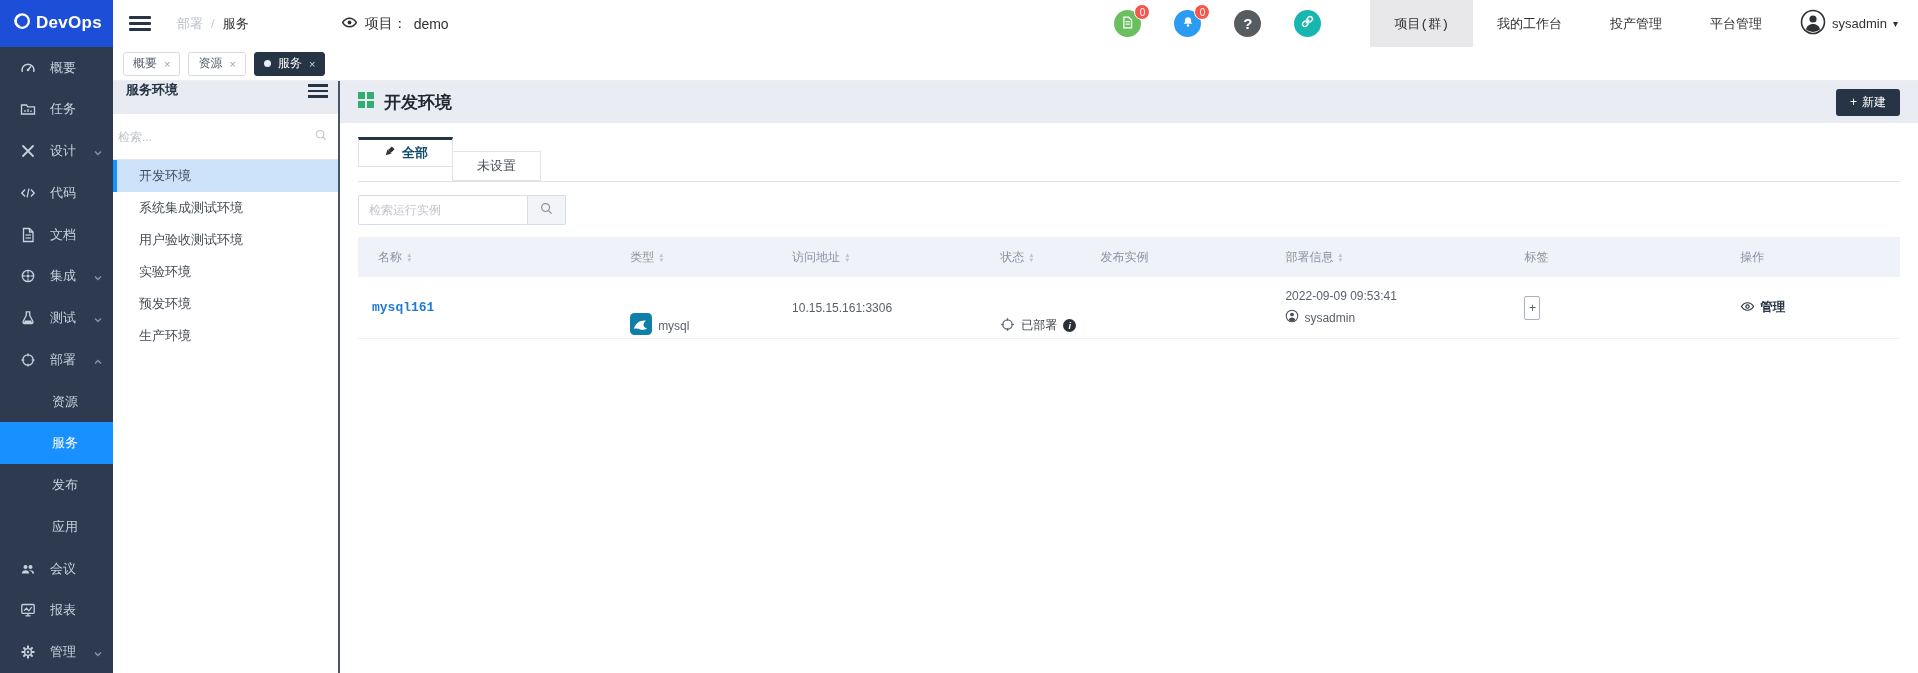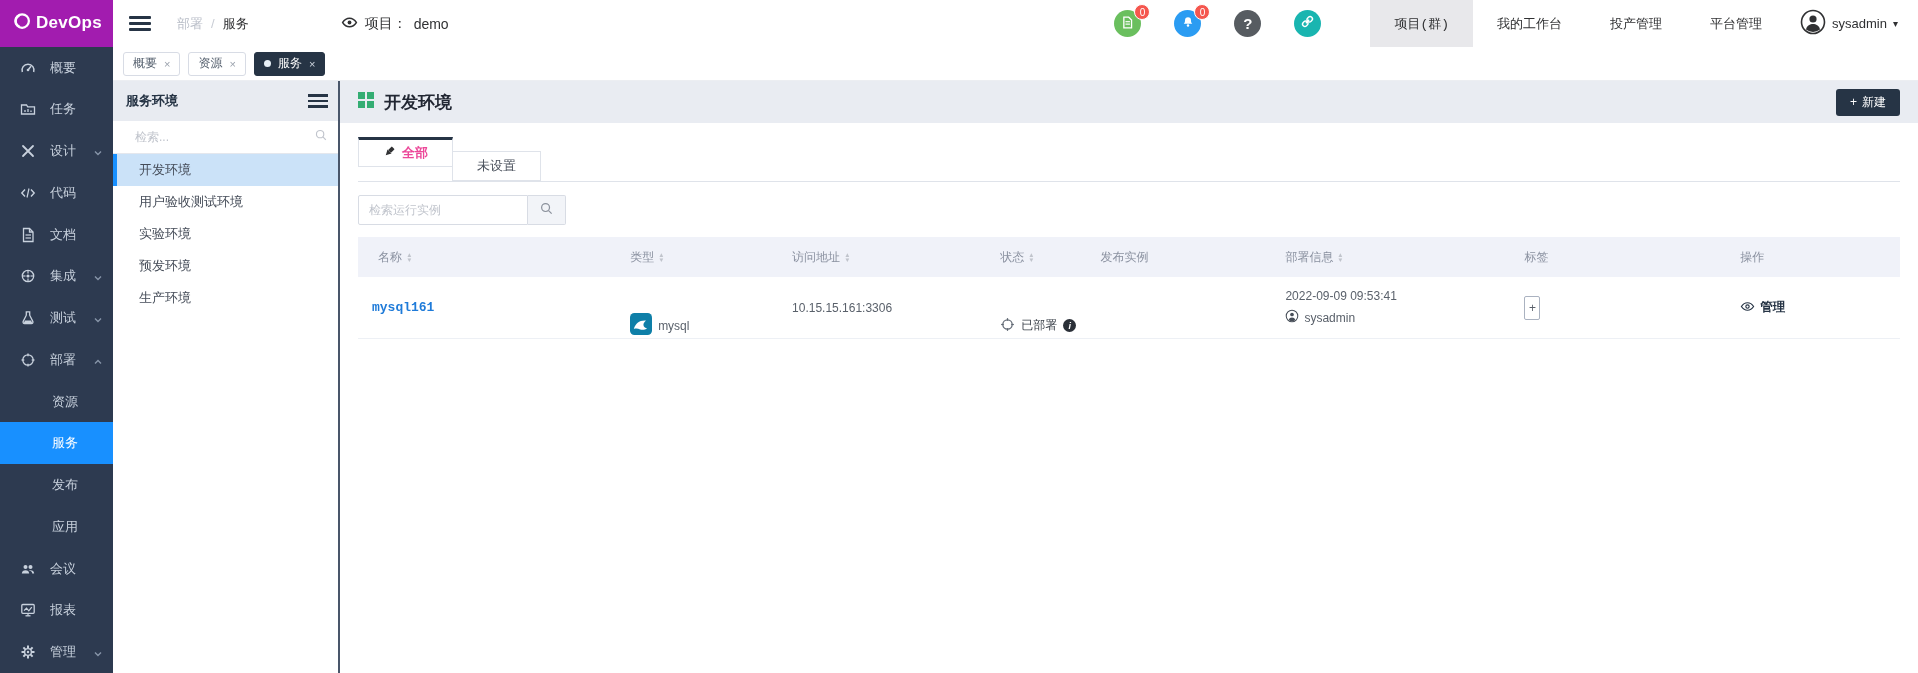--- a/index.html
+++ b/index.html
@@ -2,21 +2,21 @@
 <html><head>
 <meta charset="utf-8">
 <style>
   * { margin:0; padding:0; box-sizing:border-box; }
   html,body { width:1918px; height:673px; overflow:hidden; background:#fff;
     font-family:"Liberation Sans","DejaVu Sans",sans-serif; }
   .app { display:flex; width:1918px; height:673px; }
 
   
   .sidenav { width:113px; background:#2d3a50; flex:0 0 113px; display:flex; flex-direction:column; }
-  .logo { height:47px; background:#a21caf; color:#fff; display:flex; align-items:center; padding-left:12px; gap:6px; }
+  .logo { height:47px; background:#1d4ed8; color:#fff; display:flex; align-items:center; padding-left:12px; gap:6px; }
   .logo-text { font-size:17px; font-weight:bold; letter-spacing:.3px; }
   .nav-item { height:42px; display:flex; align-items:center; position:relative; color:#c8d1dd; font-size:13px; cursor:pointer; padding-left:20px; }
   .nav-item .icn { width:16px; height:16px; display:inline-flex; }
   .nav-item .lbl { margin-left:14px; }
   .nav-item .chev { position:absolute; right:10px; top:16px; }
   .nav-sub { height:42px; display:flex; align-items:center; color:#c8d1dd; font-size:13px; padding-left:52px; cursor:pointer; }
   .nav-sub.active { background:#1890ff; color:#fff; }
 
   
   .right-col { flex:1; display:flex; flex-direction:column; min-width:0; }
@@ -45,39 +45,39 @@
   .chip .x { color:#9aa1ac; font-size:11px; }
   .chip.active { background:#263445; border-color:#263445; color:#fff; }
   .chip.active .x { color:#cfd6e0; }
   .dot { width:7px; height:7px; border-radius:50%; background:#e8f0f7; display:inline-block; }
 
   
   .workspace { flex:1; display:flex; min-height:0; }
 
   
   .env-panel { width:227px; flex:0 0 227px; background:#fff; border-right:2px solid #49566a; display:flex; flex-direction:column; }
-  .env-head { height:40px; background:#e8ebf1; display:flex; align-items:center; justify-content:space-between; padding:0 10px 0 13px; }
+  .env-head { height:33px; background:#e8ebf1; display:flex; align-items:flex-start; justify-content:space-between; padding:0 10px 0 13px; }
   .env-title { font-size:13px; font-weight:bold; color:#263445; }
   .panel-burger { width:20px; cursor:pointer; }
   .panel-burger div { height:2.5px; background:#263445; margin:3px 0; }
-  .env-search { height:33px; border-bottom:1px solid #e4e7ed; display:flex; align-items:center; padding:0 10px 0 22px; }
+  .env-search { height:46px; border-bottom:1px solid #e4e7ed; display:flex; align-items:center; padding:0 10px 0 5px; }
   .env-search input { border:none; outline:none; flex:1; font-size:12px; color:#606266; font-family:inherit; }
   .env-search input::placeholder { color:#c0c4cc; }
   .env-item { height:32px; display:flex; align-items:center; padding-left:26px; font-size:13px; color:#454c58; cursor:pointer; }
   .env-item.active { background:#cbe2f8; border-left:4px solid #1890ff; padding-left:22px; }
 
   
   .main { flex:1; background:#fff; min-width:0; display:flex; flex-direction:column; }
   .title-band { height:42px; background:#e9ecf2; display:flex; align-items:center; padding:0 18px; flex:0 0 42px; }
   .title-band h1 { font-size:17px; color:#222733; font-weight:bold; margin-left:10px; }
   .btn-new { margin-left:auto; background:#263445; color:#fff; border:none; border-radius:3px; height:27px; padding:0 14px; font-size:12px; display:flex; align-items:center; gap:5px; cursor:pointer; font-family:inherit; }
   .tabs-row { margin:14px 18px 0; border-bottom:1px solid #dfe3ea; display:flex; }
   .mtab { height:30px; display:inline-flex; align-items:center; gap:6px; padding:0 24px; border:1px solid #dfe3ea; background:#fff; font-size:13px; color:#4a515c; cursor:pointer; }
   .mtab + .mtab { margin-left:-1px;margin-top:14px; }
-  .mtab.active { border-top:3px solid #263445; font-weight:bold; color:#ec4899; }
+  .mtab.active { border-top:3px solid #263445; font-weight:bold; color:#0c4a6e; }
   .search-row { margin:13px 18px 0; display:flex; }
   .search-row input { width:170px; height:30px; border:1px solid #d8dce4; border-radius:2px 0 0 2px; padding:0 10px; font-size:12px; outline:none; color:#606266; font-family:inherit; }
   .search-row input::placeholder { color:#c0c4cc; }
   .search-btn { width:38px; height:30px; background:#f2f4f8; border:1px solid #d8dce4; border-left:none; border-radius:0 2px 2px 0; display:flex; align-items:center; justify-content:center; cursor:pointer; }
   table { width:calc(100% - 36px); margin:12px 18px 0; border-collapse:collapse; table-layout:fixed; }
   thead tr { background:#f0f2f9; height:40px; }
   th { font-size:12px; font-weight:normal; color:#8a91a0; text-align:left; padding-left:10px; }
   th:first-child { padding-left:20px; }
   .sorter { display:inline-flex; flex-direction:column; vertical-align:middle; margin-left:4px; line-height:5px; }
   .sorter span { font-size:7px; color:#c0c4cc; transform:scale(.9); }
@@ -347,20 +347,21 @@
             </div>
         </div>
         <div class="env-search">
           <input placeholder="检索..." style="">
           <span><svg width="14" height="14" viewBox="0 0 16 16">
                 <circle cx="7" cy="7" r="4.2" fill="none" stroke="#c0c4cc" stroke-width="1.3"></circle>
                 <line x1="10.2" y1="10.2" x2="13.5" y2="13.5" stroke="#c0c4cc" stroke-width="1.3"></line>
               </svg></span>
         </div>
         <div class="env-item active">开发环境</div>
+        <div class="env-item">系统集成测试环境</div>
         <div class="env-item">用户验收测试环境</div>
         <div class="env-item">实验环境</div>
         <div class="env-item">预发环境</div>
         <div class="env-item">生产环境</div>
       </aside>
 
       <section class="main">
         <div class="title-band">
           <span><svg width="16" height="16" viewBox="0 0 16 16">
                 <rect x="0" y="0" width="7" height="7" fill="#34ad73"></rect>

